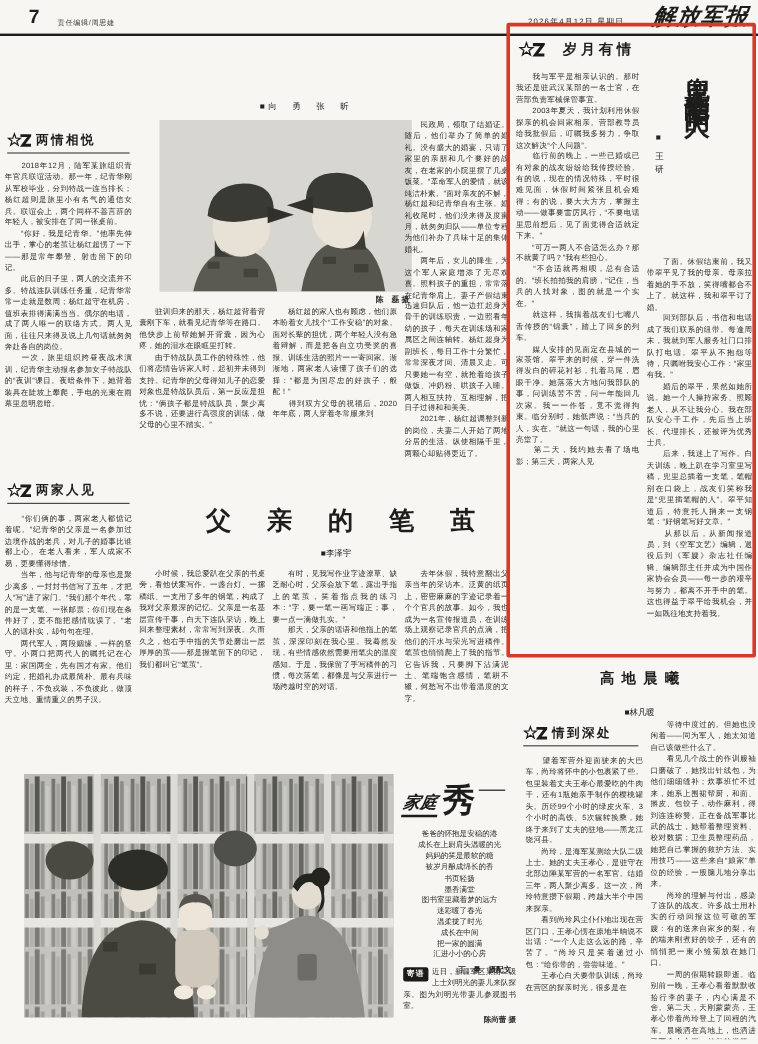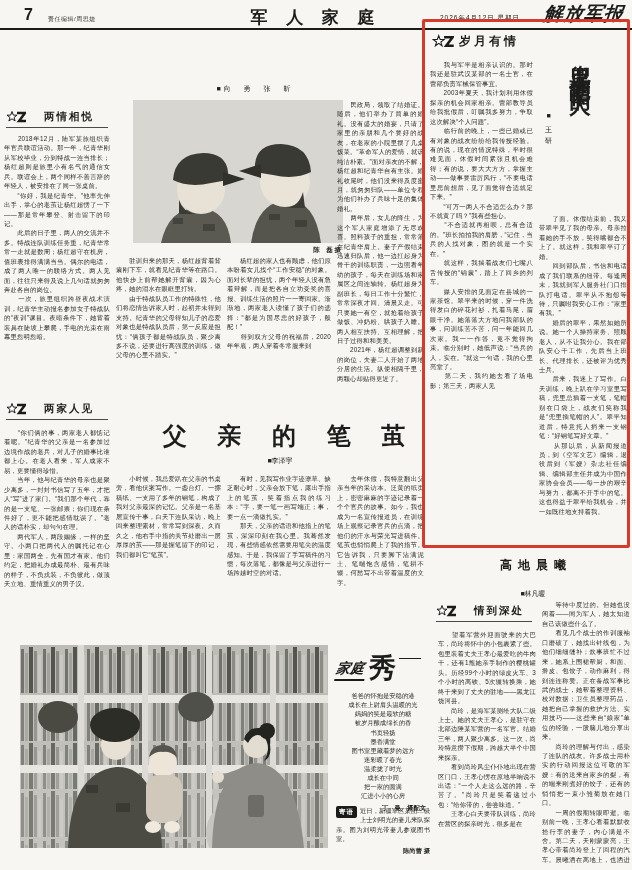--- a/index.html
+++ b/index.html
@@ -10,39 +10,39 @@
   .pgnum{position:absolute;left:24px;top:6px;font-size:16px;font-weight:bold;}
   .editor{position:absolute;left:48px;top:15px;font-size:6px;color:#3a3a38;letter-spacing:.5px;}
   .section-title{position:absolute;left:0;top:6px;width:632px;text-align:center;
                  font-size:17px;font-weight:bold;letter-spacing:7px;}
   .dateline{position:absolute;left:440px;top:14px;font-size:6.5px;letter-spacing:1px;color:#222;}
   .masthead{position:absolute;left:544px;top:1px;width:86px;font-family:"DejaVu Serif","Liberation Serif",serif;
             font-size:19px;font-weight:bold;font-style:italic;transform:skewX(-6deg);letter-spacing:1px;}
   
   .bt{position:absolute;font-size:6.3px;line-height:1.5;text-align:justify;color:#2b2b29;
       overflow:hidden;white-space:pre-line;letter-spacing:.2px;}
-  .subhead{position:absolute;display:flex;align-items:center;gap:18px;border-bottom:1px solid #4a4a48;
+  .subhead{position:absolute;display:flex;align-items:center;gap:4px;border-bottom:1px solid #4a4a48;
            padding-bottom:3px;font-size:10.5px;font-weight:bold;letter-spacing:2px;}
   .star-ic{flex:0 0 auto;}
   
   .tz-title{position:absolute;left:110px;top:40px;width:290px;text-align:center;
             font-size:27px;font-weight:bold;letter-spacing:14px;text-indent:14px;}
   .tz-byline{position:absolute;left:110px;top:84px;width:290px;text-align:center;font-size:7px;letter-spacing:3px;color:#222;}
   .tz-rule{position:absolute;left:196px;top:101px;width:120px;border-top:1px solid #8a8a86;}
   
   .photo{position:absolute;background:#d8d7d3;}
   .cap{position:absolute;font-size:6.5px;font-weight:bold;color:#2a2a28;text-align:right;}
   
-  .fq-title{position:absolute;left:144px;top:420px;width:280px;text-align:center;
-            font-size:24px;font-weight:bold;letter-spacing:12px;text-indent:12px;}
+  .fq-title{position:absolute;left:128px;top:420px;width:280px;text-align:right;
+            font-size:21px;font-weight:bold;letter-spacing:12px;text-indent:12px;}
   .fq-byline{position:absolute;left:140px;top:456px;width:280px;text-align:center;font-size:7px;color:#222;}
   
   .redbox{position:absolute;left:422px;top:19px;width:208px;height:529px;box-sizing:border-box;
           border:3px solid #d63a2b;border-radius:2px;}
-  .sy-head{position:absolute;left:432px;top:33px;display:flex;align-items:center;gap:5px;
+  .sy-head{position:absolute;left:432px;top:33px;display:flex;align-items:center;gap:15px;
            font-size:12px;font-weight:bold;letter-spacing:3px;}
   .sy-vtitle{position:absolute;left:566px;top:48px;height:175px;writing-mode:vertical-rl;
              font-size:21px;font-weight:bold;letter-spacing:5px;}
   .sy-vbyline{position:absolute;left:543px;top:112px;writing-mode:vertical-rl;font-size:7px;letter-spacing:2px;color:#222;}
   
   .gd-title{position:absolute;left:436px;top:557px;width:194px;text-align:center;
             font-size:12px;font-weight:bold;letter-spacing:6px;text-indent:6px;}
   .gd-byline{position:absolute;left:436px;top:589px;width:194px;text-align:center;font-size:7px;color:#222;}
   
   .jx{position:absolute;left:336px;top:645px;width:94px;}
@@ -59,21 +59,20 @@
   .jy-credit{text-align:right;font-weight:bold;margin-top:2px;}
 </style>
 </head>
 <body>
 
 <div id="paper">
 
   <div class="hdr-rule"></div>
   <div class="pgnum">7</div>
   <div class="editor">责任编辑/周思婕</div>
-  <div class="section-title">军 人 家 庭</div>
   <div class="dateline">2026年4月12日  星期日</div>
   <div class="masthead">解放军报</div>
 
   <div class="tz-byline">■向　勇　张　昕</div>
   <div class="tz-rule"></div>
 
   <div class="subhead" style="left:6px;top:110px;width:102px;">
     <svg class="star-ic" width="20" height="14" viewBox="0 0 20 14">
       <path d="M11 3 L19 3 L13 11 L20 11" stroke="#1b1b19" stroke-width="2.4" fill="none"></path>
       <polygon points="6,1.5 7.3,5.1 11,5.2 8,7.5 9.1,11 6,8.8 2.9,11 4,7.5 1,5.2 4.7,5.1" fill="#fff" stroke="#1b1b19" stroke-width="1"></polygon>

